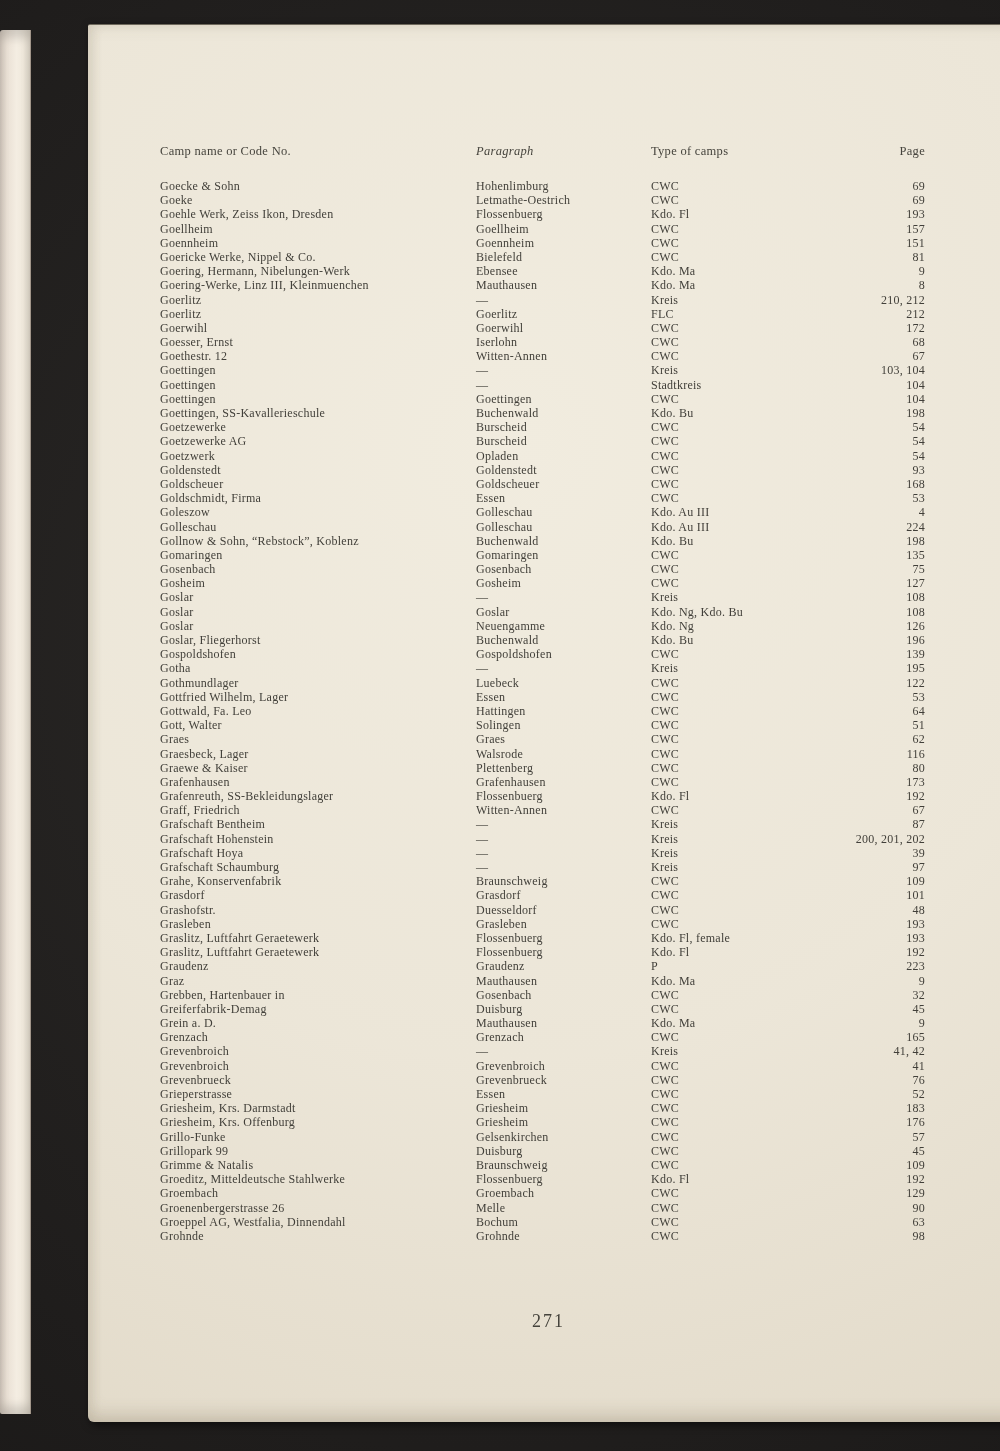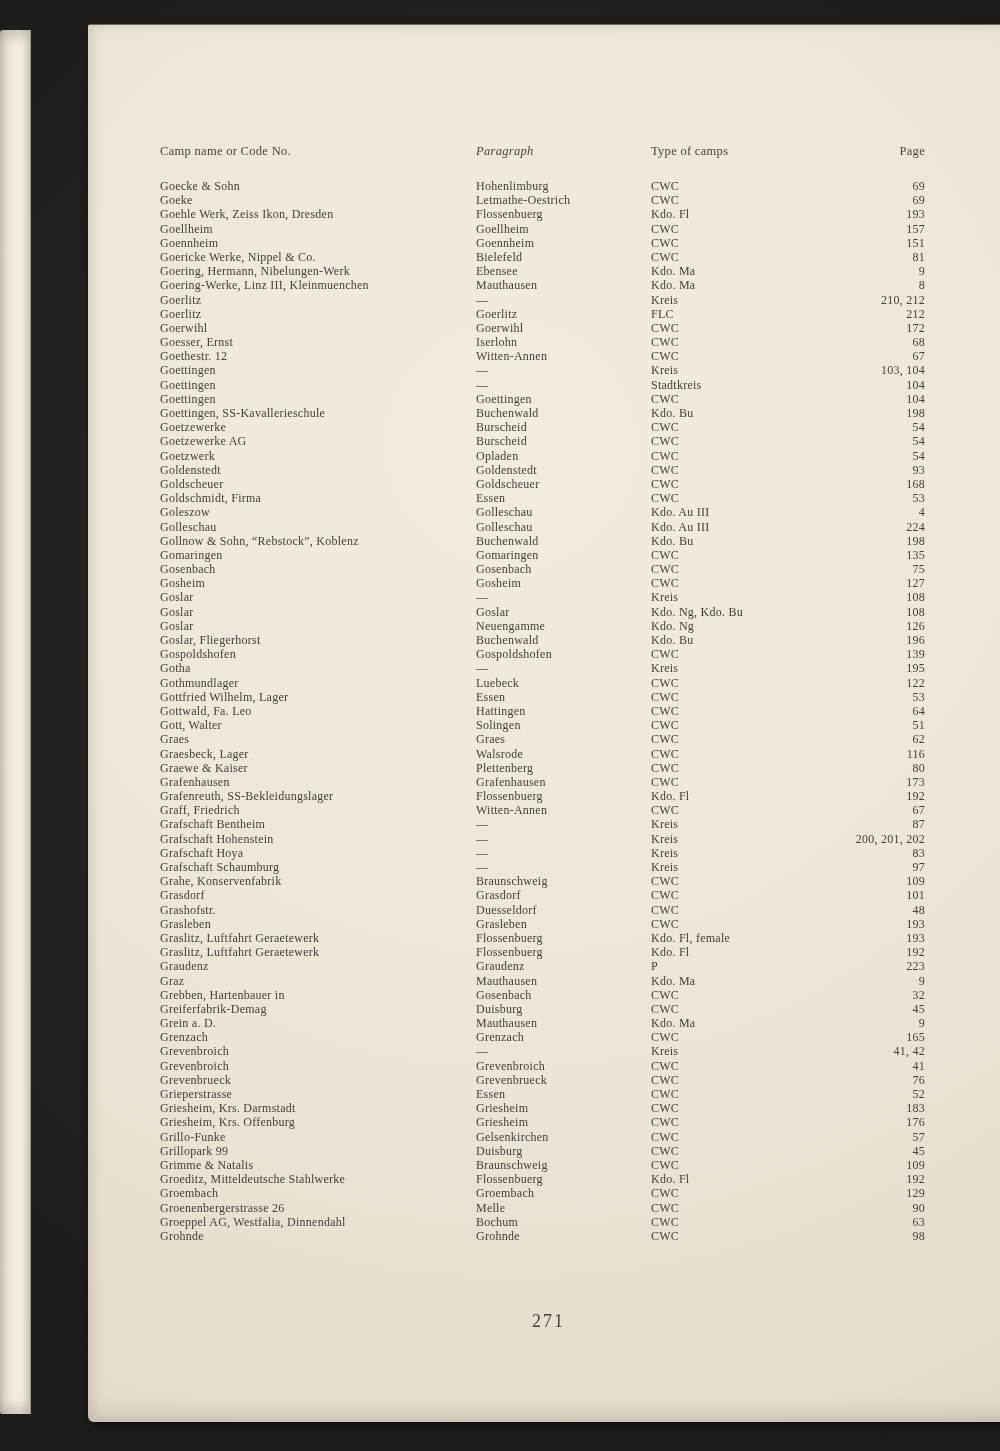--- a/index.html
+++ b/index.html
@@ -353,21 +353,21 @@
         <div class="row">
           <span class="cell c1">Grafschaft Hohenstein</span>
           <span class="cell c2">—</span>
           <span class="cell c3">Kreis</span>
           <span class="cell c4">200, 201, 202</span>
         </div>
         <div class="row">
           <span class="cell c1">Grafschaft Hoya</span>
           <span class="cell c2">—</span>
           <span class="cell c3">Kreis</span>
-          <span class="cell c4">83</span>
+          <span class="cell c4">39</span>
         </div>
         <div class="row">
           <span class="cell c1">Grafschaft Schaumburg</span>
           <span class="cell c2">—</span>
           <span class="cell c3">Kreis</span>
           <span class="cell c4">97</span>
         </div>
         <div class="row">
           <span class="cell c1">Grahe, Konservenfabrik</span>
           <span class="cell c2">Braunschweig</span>

